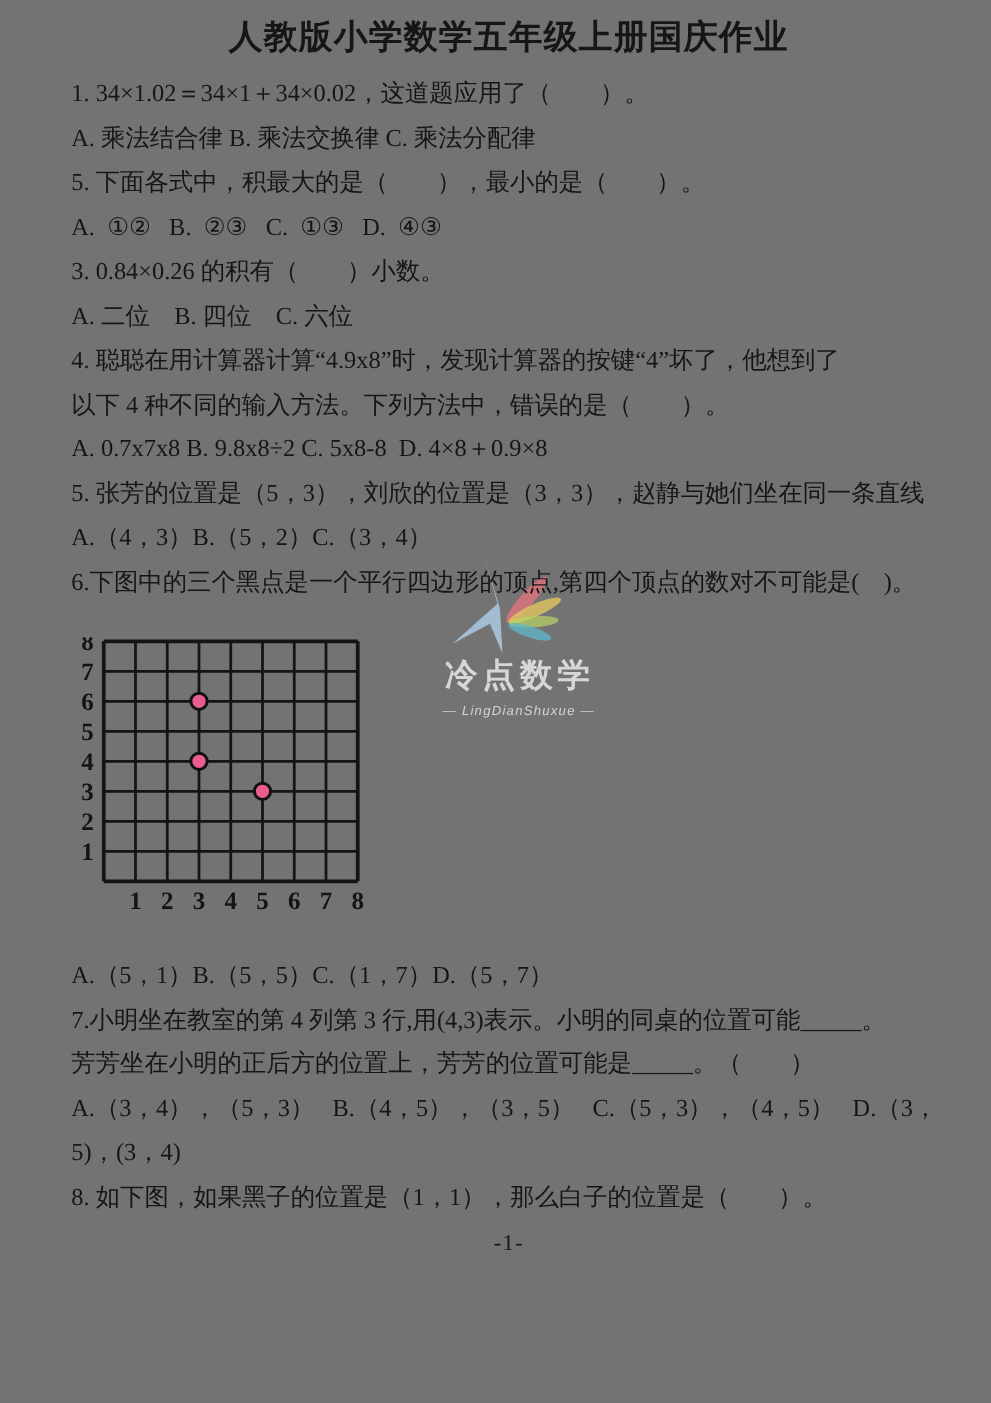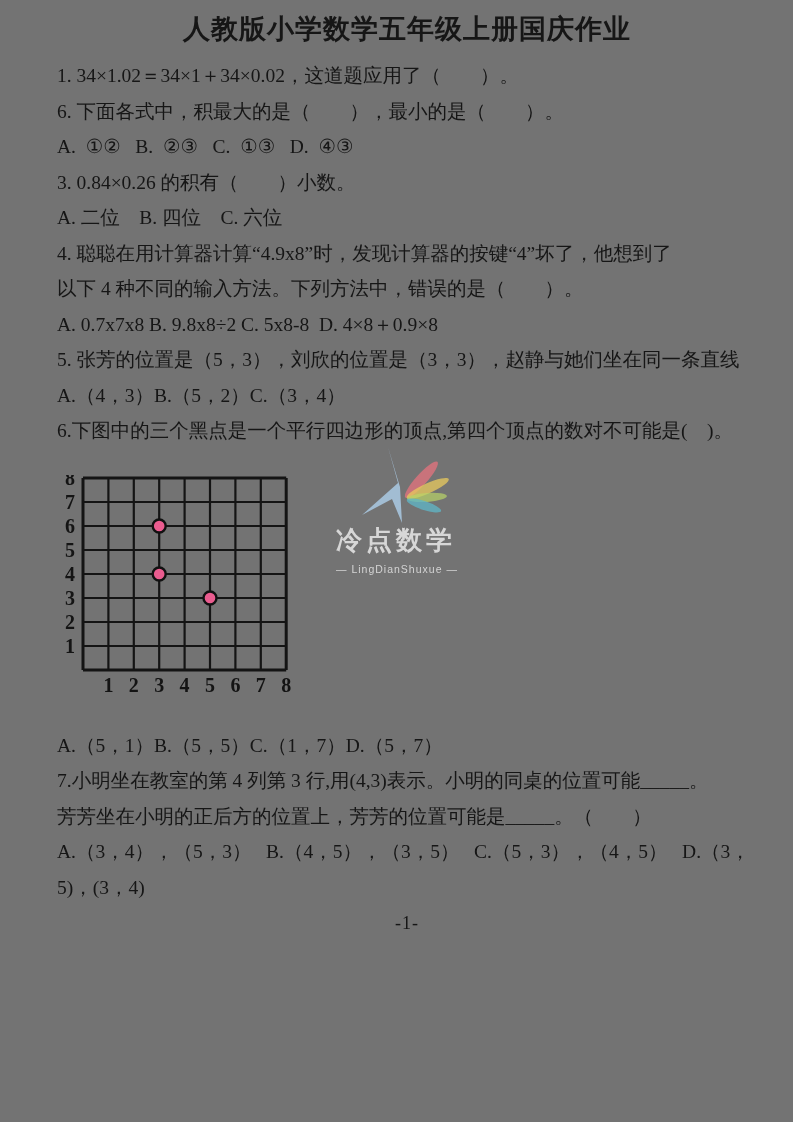--- a/index.html
+++ b/index.html
@@ -14,42 +14,43 @@
     height:35.5px;display:flex;align-items:center;
     font-size:19.5px;line-height:1;white-space:pre;
     position:relative;z-index:1;
   }
   .heading{font-weight:bold;font-size:20.5px;}
   .figure{height:253px;position:relative;z-index:1;}
   #grid-svg{display:block;margin:26px 0 0 -1px;}
   .footer{height:36px;display:flex;align-items:center;justify-content:center;font-size:18px;letter-spacing:1px;}
   .watermark{
     position:absolute;left:336px;top:447px;width:140px;
-    z-index:0;text-align:left;pointer-events:none;
+    z-index:0;text-align:right;pointer-events:none;
   }
   .wm-logo{display:block;margin:0 auto;}
   .wm-text{
     font-size:26px;font-weight:bold;color:#d7d7d7;letter-spacing:4px;
     margin-top:-6px;font-family:"Liberation Serif","DejaVu Serif",serif;
   }
-  .wm-sub{font-size:10.5px;color:#d4d4d4;margin-top:5px;letter-spacing:1px;font-family:"Liberation Sans","DejaVu Sans",sans-serif;}
+  .wm-sub{font-size:10.5px;color:#d4d4d4;margin-top:5px;letter-spacing:1px;font-family:"Liberation Sans","DejaVu Sans",sans-serif;font-style:italic;}
 </style>
 </head>
 <body>
 
 <div class="page">
   <div class="content">
 
     <div class="title-wrap">
       <h1 class="doc-title">人教版小学数学五年级上册国庆作业</h1>
     </div>
 
 
     <div class="line">1. 34×1.02＝34×1＋34×0.02，这道题应用了（　　）。</div>
-    <div class="line">6. 下面各式中，积最大的是（　　），最小的是（　　）。</div>
+    <div class="line">A. 乘法结合律 B. 乘法交换律 C. 乘法分配律</div>
+    <div class="line">5. 下面各式中，积最大的是（　　），最小的是（　　）。</div>
     <div class="line">A.  ①②   B.  ②③   C.  ①③   D.  ④③</div>
     <div class="line">3. 0.84×0.26 的积有（　　）小数。</div>
     <div class="line">A. 二位    B. 四位    C. 六位</div>
     <div class="line">4. 聪聪在用计算器计算“4.9x8”时，发现计算器的按键“4”坏了，他想到了</div>
     <div class="line">以下 4 种不同的输入方法。下列方法中，错误的是（　　）。</div>
     <div class="line">A. 0.7x7x8 B. 9.8x8÷2 C. 5x8-8  D. 4×8＋0.9×8</div>
     <div class="line">5. 张芳的位置是（5，3），刘欣的位置是（3，3），赵静与她们坐在同一条直线</div>
     <div class="line">A.（4，3）B.（5，2）C.（3，4）</div>
     <div class="line">6.下图中的三个黑点是一个平行四边形的顶点,第四个顶点的数对不可能是(　)。</div>
 
@@ -93,20 +94,21 @@
           <circle cx="103.19999999999999" cy="99" r="6.5" fill="#ea5c8f" stroke="#111111" stroke-width="2.4"></circle>
           <circle cx="154" cy="123" r="6.5" fill="#ea5c8f" stroke="#111111" stroke-width="2.4"></circle>
         </svg>
     </div>
 
     <div class="line">A.（5，1）B.（5，5）C.（1，7）D.（5，7）</div>
     <div class="line">7.小明坐在教室的第 4 列第 3 行,用(4,3)表示。小明的同桌的位置可能_____。</div>
     <div class="line">芳芳坐在小明的正后方的位置上，芳芳的位置可能是_____。（　　）</div>
     <div class="line">A.（3，4），（5，3）   B.（4，5），（3，5）   C.（5，3），（4，5）   D.（3，</div>
     <div class="line">5)，(3，4)</div>
+    <div class="line">8. 如下图，如果黑子的位置是（1，1），那么白子的位置是（　　）。</div>
 
     <div class="footer">
       <span>-1-</span>
     </div>
   </div>
 
   <div class="watermark">
     <svg class="wm-logo" width="100" height="82" viewBox="0 0 100 82">
       <polygon points="32,0 42,36 6,68 36,52 46,76 44,40" opacity="0.8" fill="#aecfeb"></polygon>
       <g transform="translate(48,52)">

